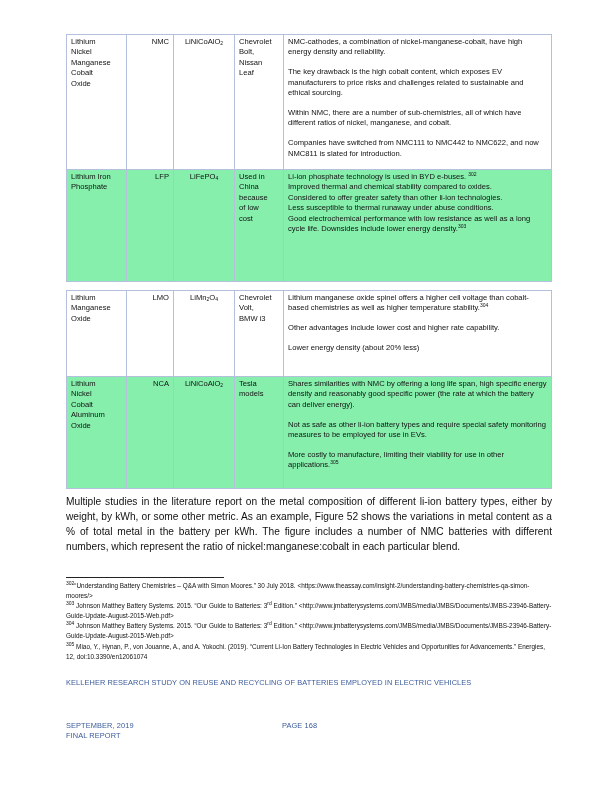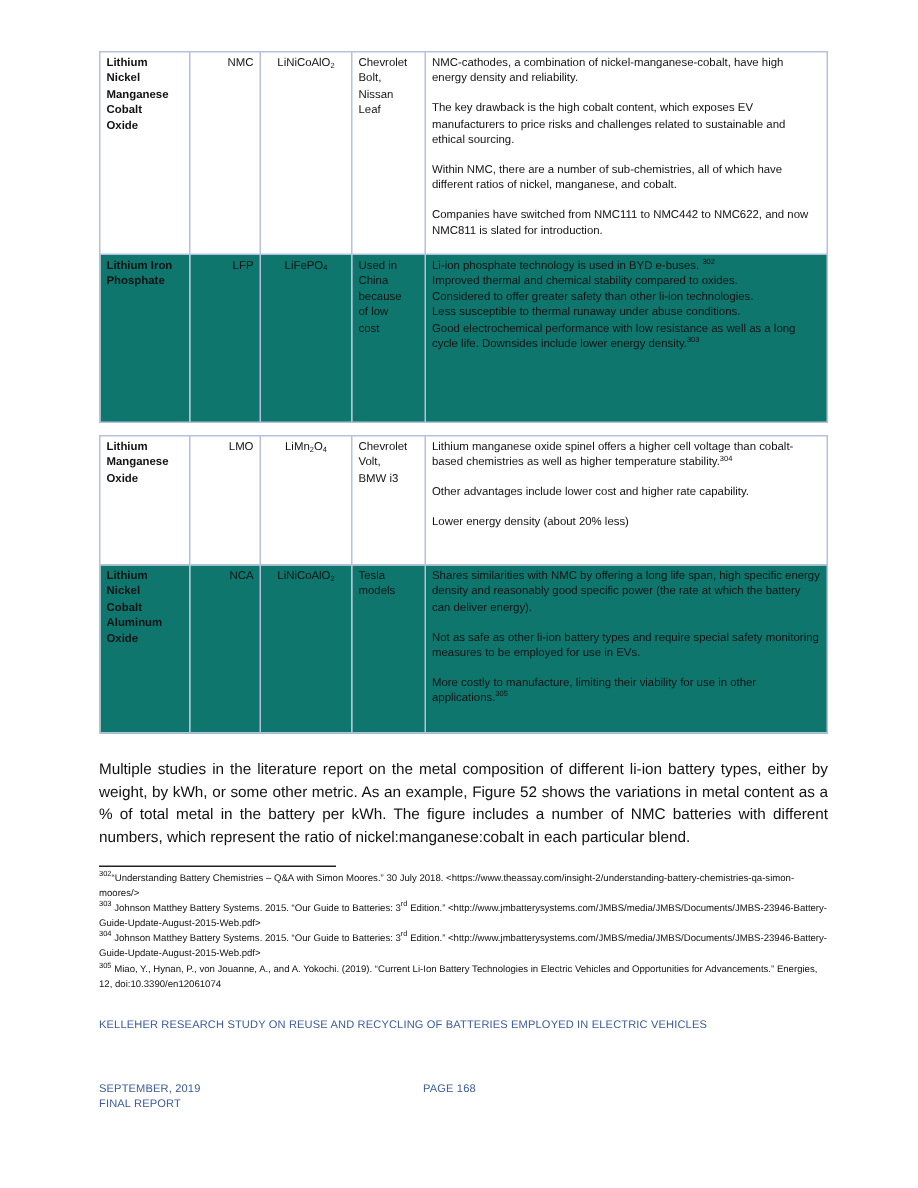--- a/index.html
+++ b/index.html
@@ -1,31 +1,31 @@
 <!DOCTYPE html>
 <html><head>
 <meta charset="utf-8">
 <style>
   html, body { margin: 0; padding: 0; background: #ffffff; }
   body { width: 612px; height: 792px; position: relative; overflow: hidden;
          font-family: "Liberation Sans", sans-serif; color: #111; }
   .tbl { position: absolute; left: 66px; width: 486px; border-collapse: collapse;
          table-layout: fixed; font-size: 7.6px; line-height: 10.4px; }
   .tbl td { border: 1px solid #b4c0dc; vertical-align: top; padding: 2px 4px 2px 4px; }
-  .tbl tr.shade td { background: #0f766e; }
-  .tbl td.name { font-weight: bold; }
+  .tbl tr.shade td { background: #86efac; }
+  .tbl td.name { font-weight: normal; }
   .tbl td.abbr { text-align: right; }
   .tbl td.form { text-align: center; }
   .para { margin: 0 0 9.5px 0; }
   .para:last-child { margin-bottom: 0; }
   sup { font-size: 5px; line-height: 0; vertical-align: 3px; }
   sub { font-size: 5px; line-height: 0; vertical-align: -1px; }
   #t1 { top: 34px; }
   #t2 { top: 290px; }
-  .body-text { position: absolute; left: 66px; top: 506px; width: 486px;
+  .body-text { position: absolute; left: 66px; top: 494px; width: 486px;
                font-size: 10.2px; line-height: 15px; text-align: justify; margin: 0; }
   .fn-rule { position: absolute; left: 66px; top: 577px; width: 158px; height: 0;
              border-top: 1px solid #222; }
   .footnotes { position: absolute; left: 66px; top: 581px; width: 486px;
                font-size: 6.4px; line-height: 10.1px; color: #111; }
   .fn { margin: 0; }
   .footer { position: absolute; left: 66px; color: #3a5a9a; font-size: 7.4px; letter-spacing: 0.1px; }
   #f1 { top: 678px; text-align: right; }
   #f2 { top: 731px; }
   #f3 { top: 721px; }

